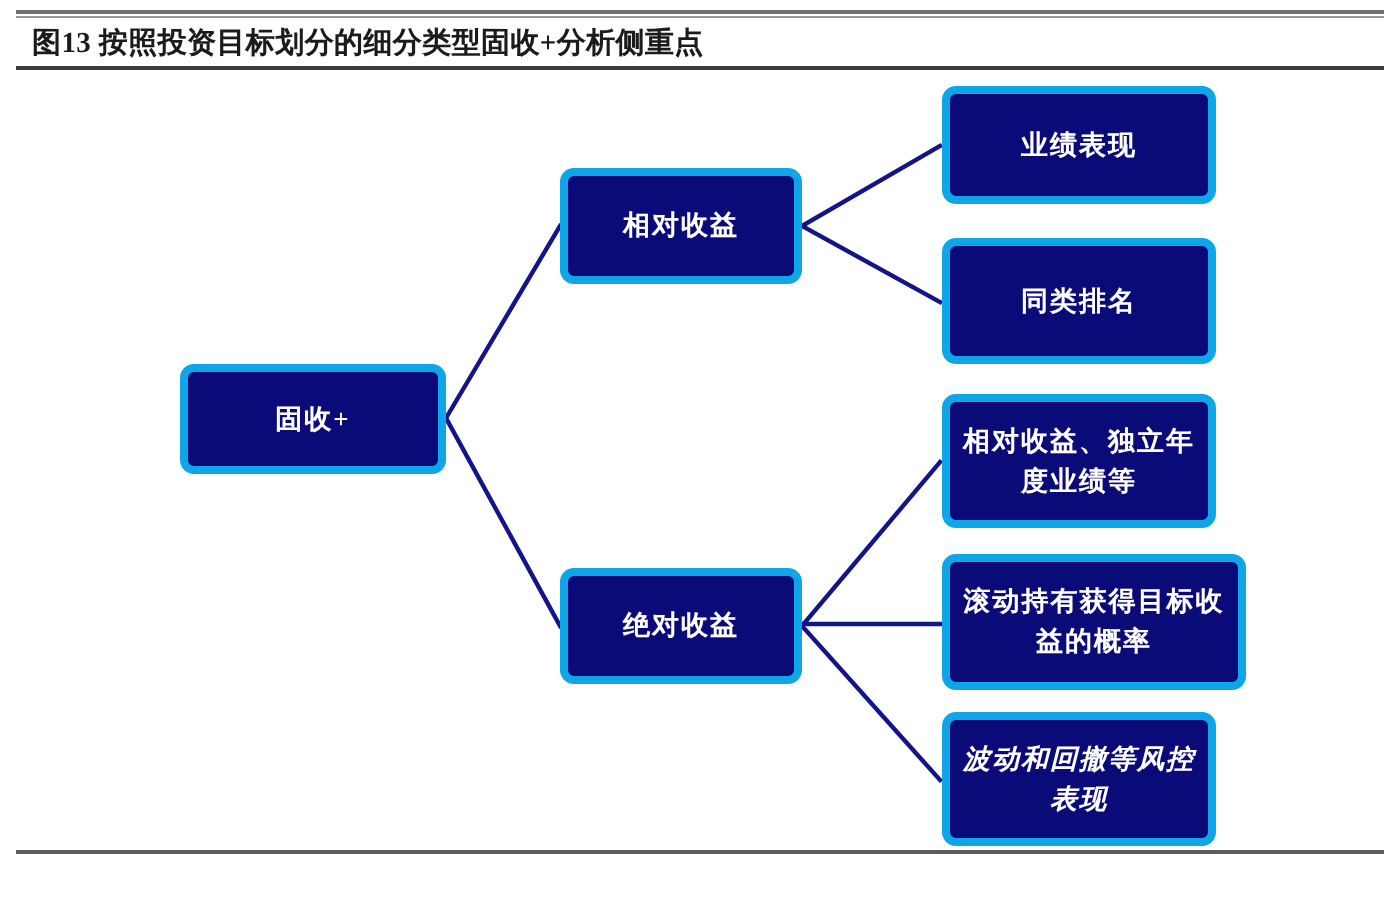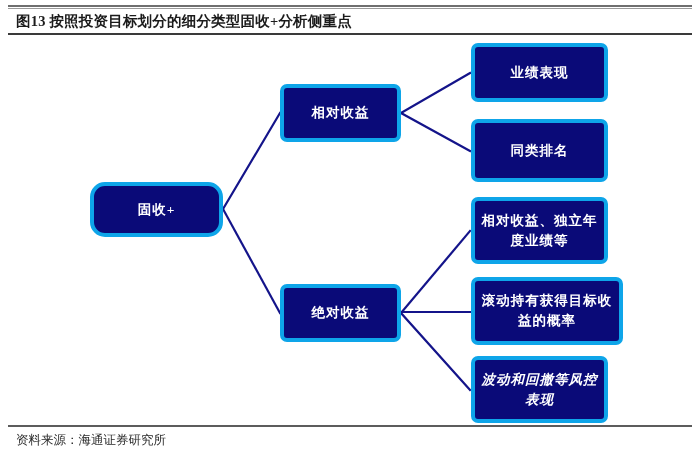--- a/index.html
+++ b/index.html
@@ -69,32 +69,31 @@
 
       <line x1="401" y1="113" x2="470" y2="73"></line>
       <line x1="401" y1="113" x2="470" y2="151"></line>
 
       <line x1="401" y1="313" x2="470" y2="231"></line>
       <line x1="401" y1="312" x2="470" y2="312"></line>
       <line x1="401" y1="313" x2="470" y2="390"></line>
     </g>
   </svg>
 
-  <div class="node" style="left:90px;top:182px;width:133px;height:55px;border-radius:15px;">固收+</div>
+  <div class="node" style="left:90px;top:182px;width:133px;height:55px;">固收+</div>
 
   <div class="node" style="left:280px;top:84px;width:121px;height:58px;">相对收益</div>
 
   <div class="node" style="left:280px;top:284px;width:121px;height:58px;">绝对收益</div>
 
   <div class="node" style="left:471px;top:43px;width:137px;height:59px;">业绩表现</div>
 
   <div class="node" style="left:471px;top:119px;width:137px;height:63px;">同类排名</div>
 
   <div class="node small-pad" style="left:471px;top:197px;width:137px;height:67px;">相对收益、独立年度业绩等</div>
 
   <div class="node small-pad" style="left:471px;top:277px;width:152px;height:68px;">滚动持有获得目标收益的概率</div>
 
   <div class="node small-pad" style="left:471px;top:356px;width:137px;height:67px;font-style:italic;">波动和回撤等风控表现</div>
 
   <div class="rule-footer"></div>
-  <div class="source">资料来源：海通证券研究所</div>
 
 </div>
 
 </body></html>

